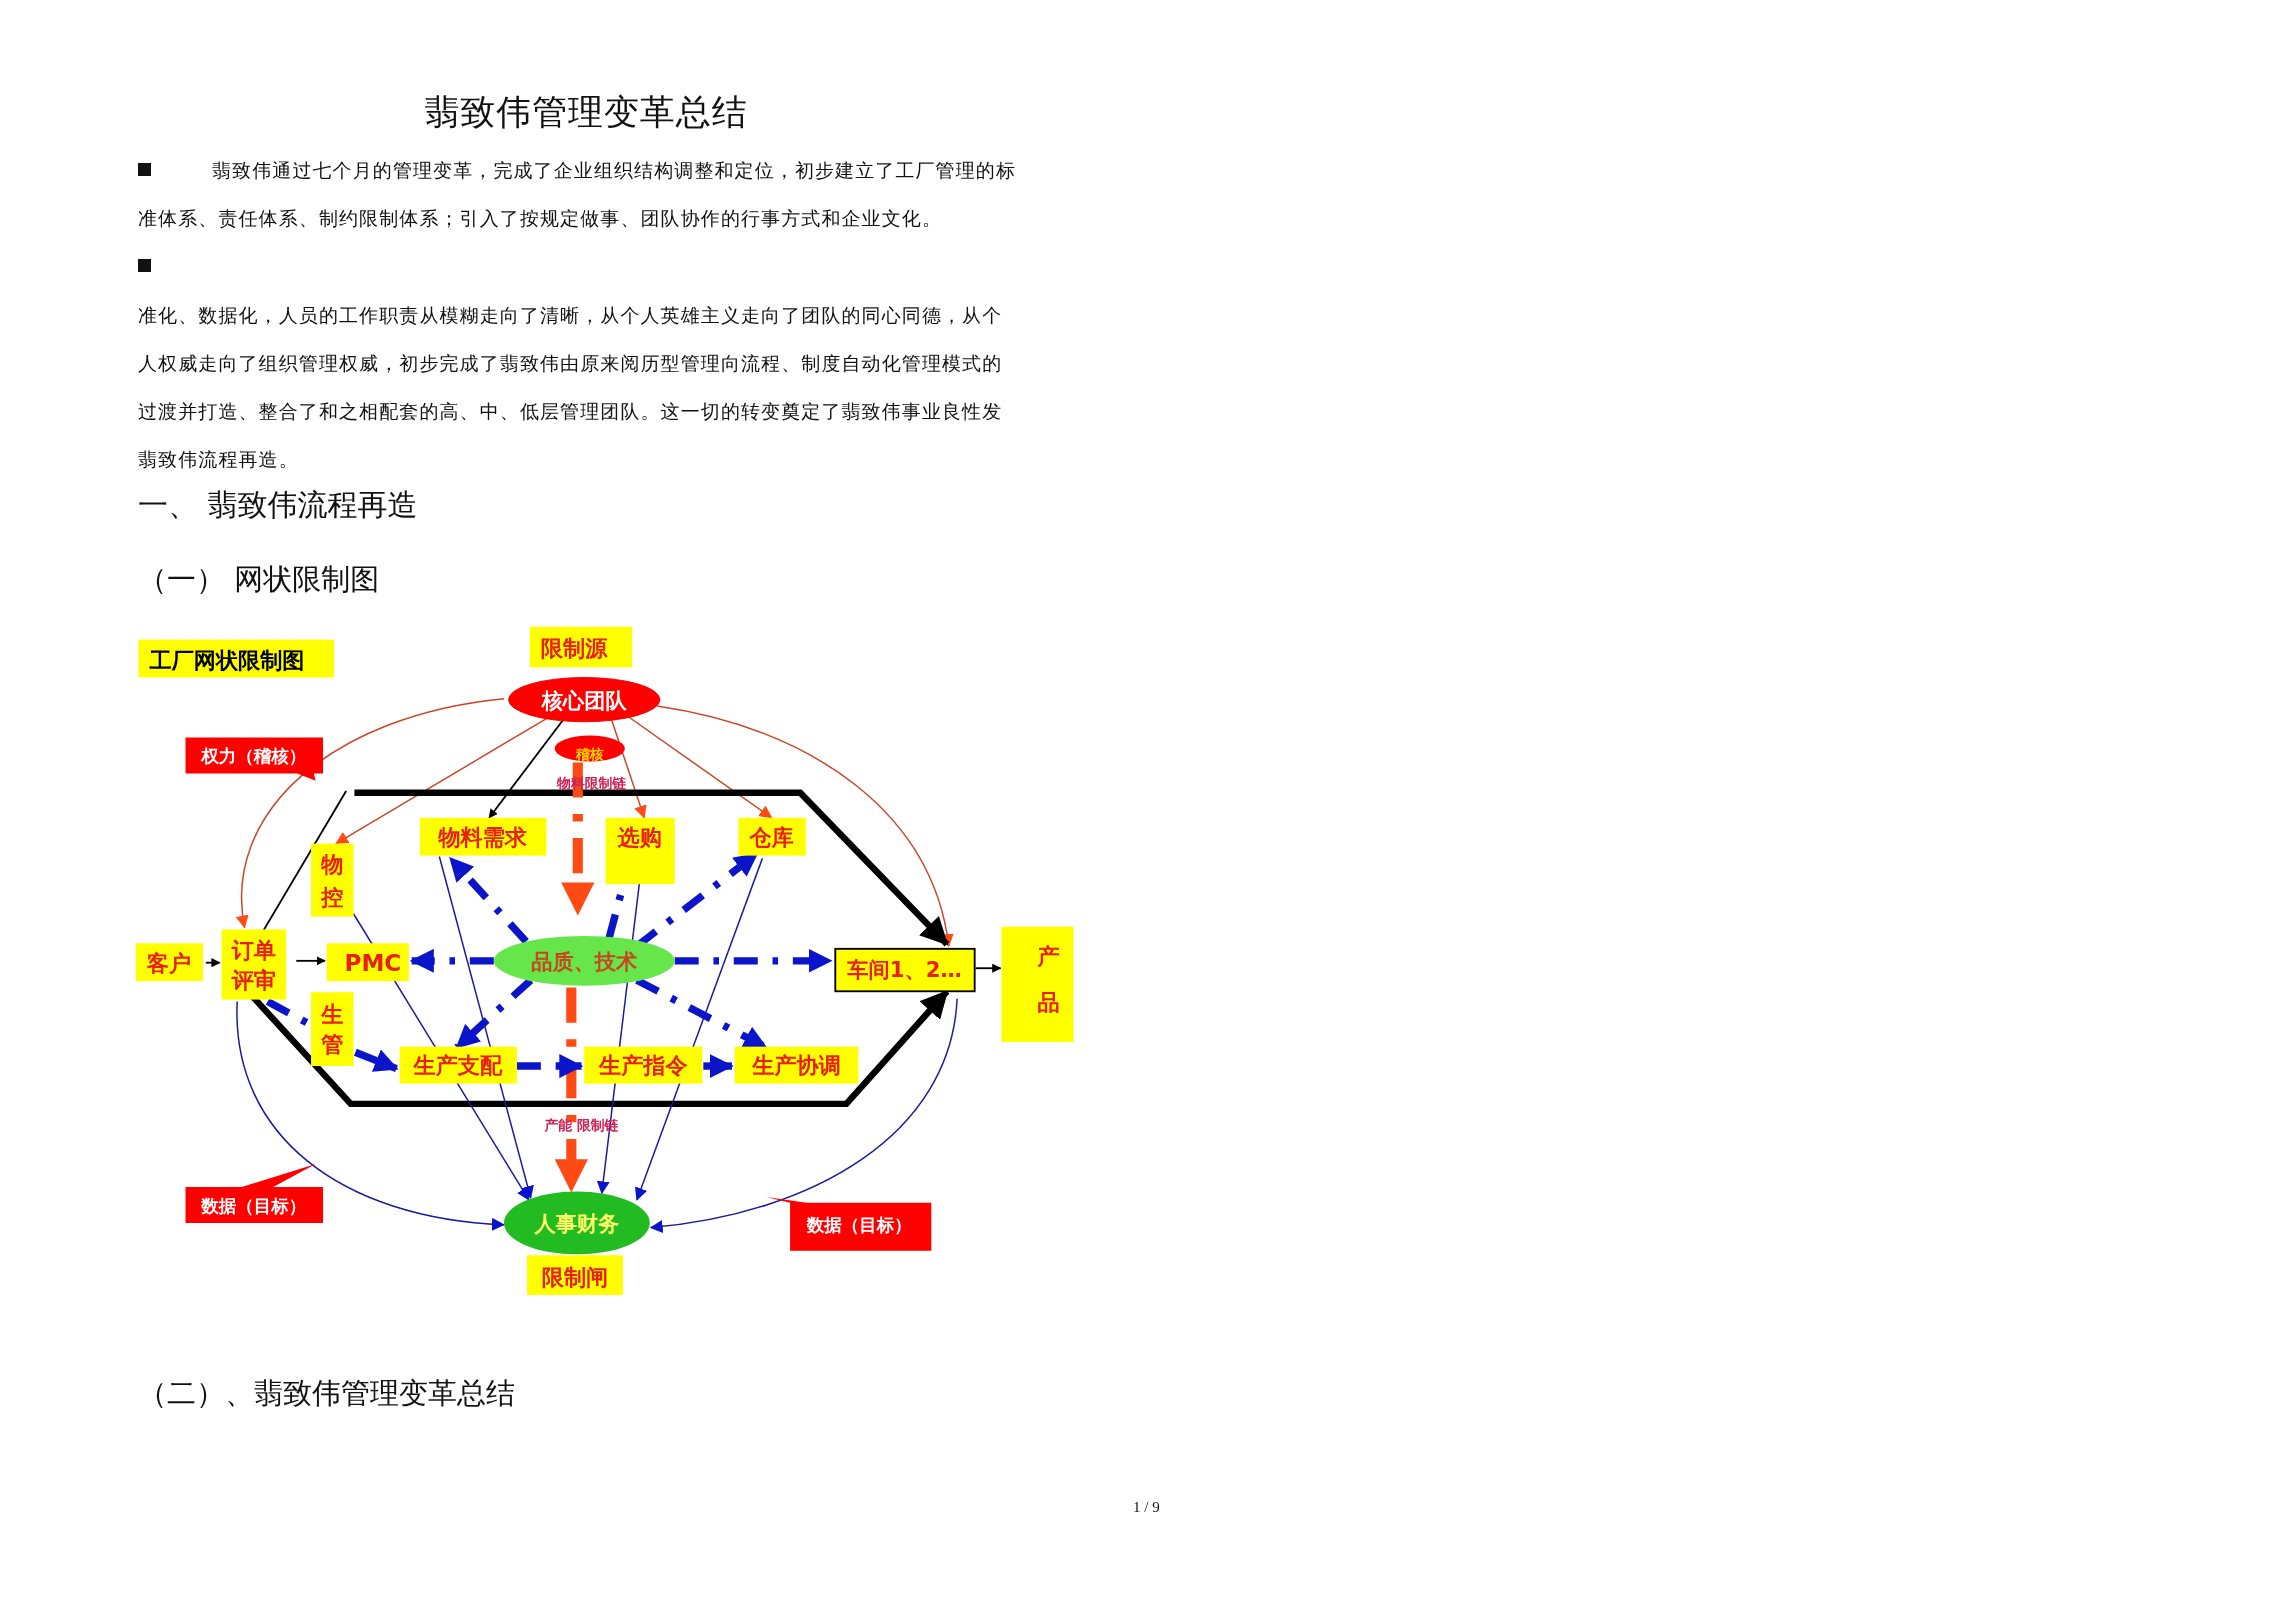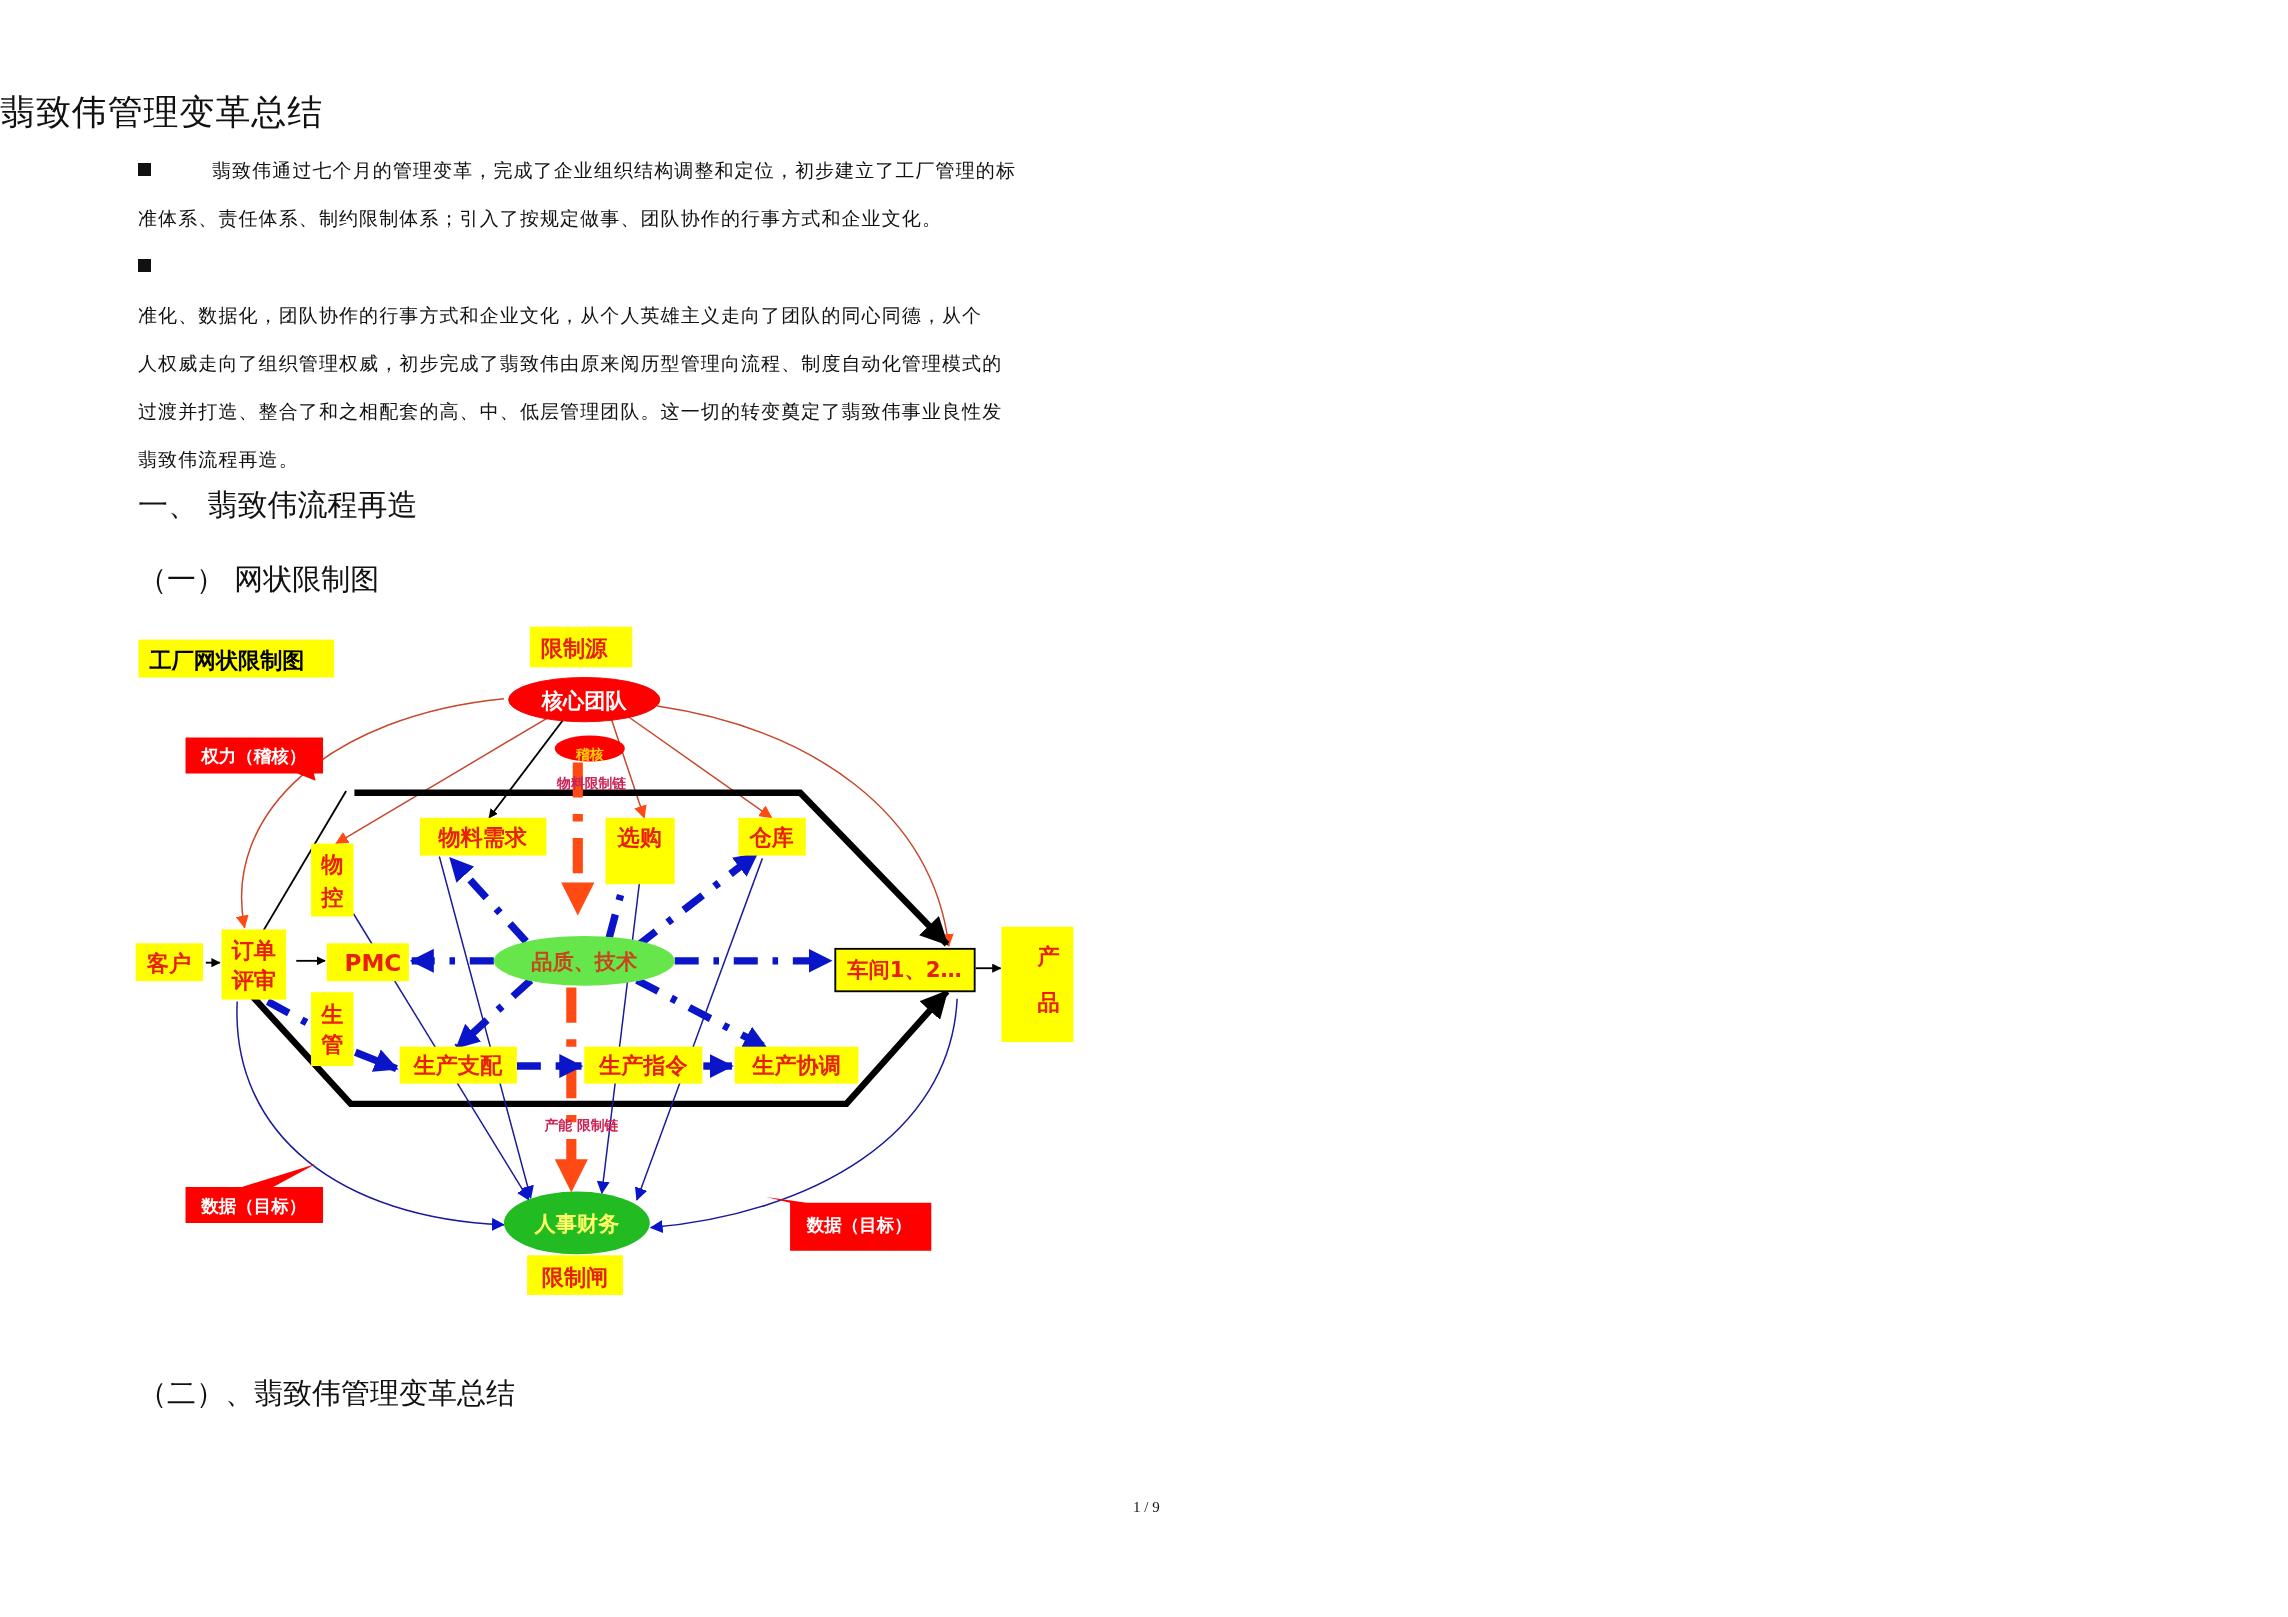--- a/index.html
+++ b/index.html
@@ -1,36 +1,36 @@
 <!DOCTYPE html>
 <html style="font-size:14.8px"><head>
 <meta charset="utf-8">
 <style>
   html, body { margin:0; padding:0; background:#ffffff; }
   body { width:2289px; height:1618px; position:relative; overflow:hidden;
          font-family:"DejaVu Serif","Liberation Serif",serif; color:#111; }
   .abs { position:absolute; }
-  .title { left:0; width:1172px; top:89px; font-size:35px; letter-spacing:0.9px; }
+  .title { left:0; width:1172px; top:89px; text-align:center; font-size:35px; letter-spacing:0.9px; }
   .para-line { left:138px; width:997px; font-size:19px; white-space:nowrap; height:31px; line-height:31px; letter-spacing:1.1px; }
   .bullet { display:inline-block; width:13px; height:13px; background:#111; margin-right:61px; vertical-align:middle; position:relative; top:-2.8px; }
   .h1 { left:138px; font-size:30px; }
   .h2 { left:138px; font-size:29px;margin-top:25px; }
   .pagenum { left:1133px; top:1499px; font-size:15px; font-family:"Liberation Serif",serif; }
   svg text { font-family:"DejaVu Sans","Liberation Sans",sans-serif; font-weight:bold; }
 </style>
 </head>
 <body>
 
 <div class="abs title">翡致伟管理变革总结</div>
 
 <div class="abs para-line" style="top:155px"><span class="bullet"></span><span>翡致伟通过七个月的管理变革，完成了企业组织结构调整和定位，初步建立了工厂管理的标</span></div>
 <div class="abs para-line" style="top:203px">准体系、责任体系、制约限制体系；引入了按规定做事、团队协作的行事方式和企业文化。</div>
 
 <div class="abs para-line" style="top:251px"><span class="bullet"></span></div>
-<div class="abs para-line" style="top:300px">准化、数据化，团队协作的行事方式和企业文化，从个人英雄主义走向了团队的同心同德，从个</div>
+<div class="abs para-line" style="top:300px">准化、数据化，人员的工作职责从模糊走向了清晰，从个人英雄主义走向了团队的同心同德，从个</div>
 <div class="abs para-line" style="top:348px">人权威走向了组织管理权威，初步完成了翡致伟由原来阅历型管理向流程、制度自动化管理模式的</div>
 <div class="abs para-line" style="top:396px">过渡并打造、整合了和之相配套的高、中、低层管理团队。这一切的转变奠定了翡致伟事业良性发</div>
 <div class="abs para-line" style="top:444px">翡致伟流程再造。</div>
 
 <div class="abs h1" style="top:485px">一、  翡致伟流程再造</div>
 <div class="abs h2" style="top:535px">（一）  网状限制图</div>
 
 <svg class="abs" style="left:0;top:0" width="2289" height="1618" viewBox="0 0 2480 1753">
   <defs>
     <marker id="arBlack" markerWidth="10" markerHeight="10" refX="9" refY="5" orient="auto" markerUnits="userSpaceOnUse">

